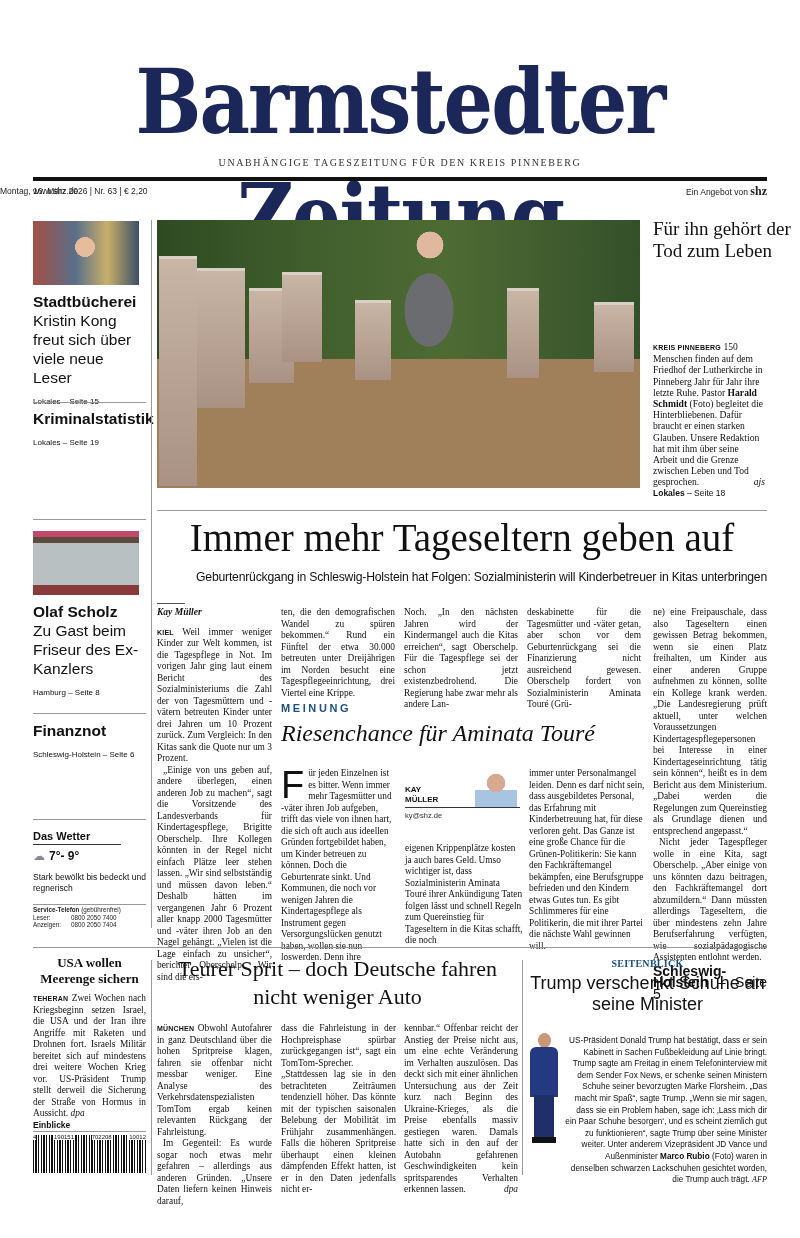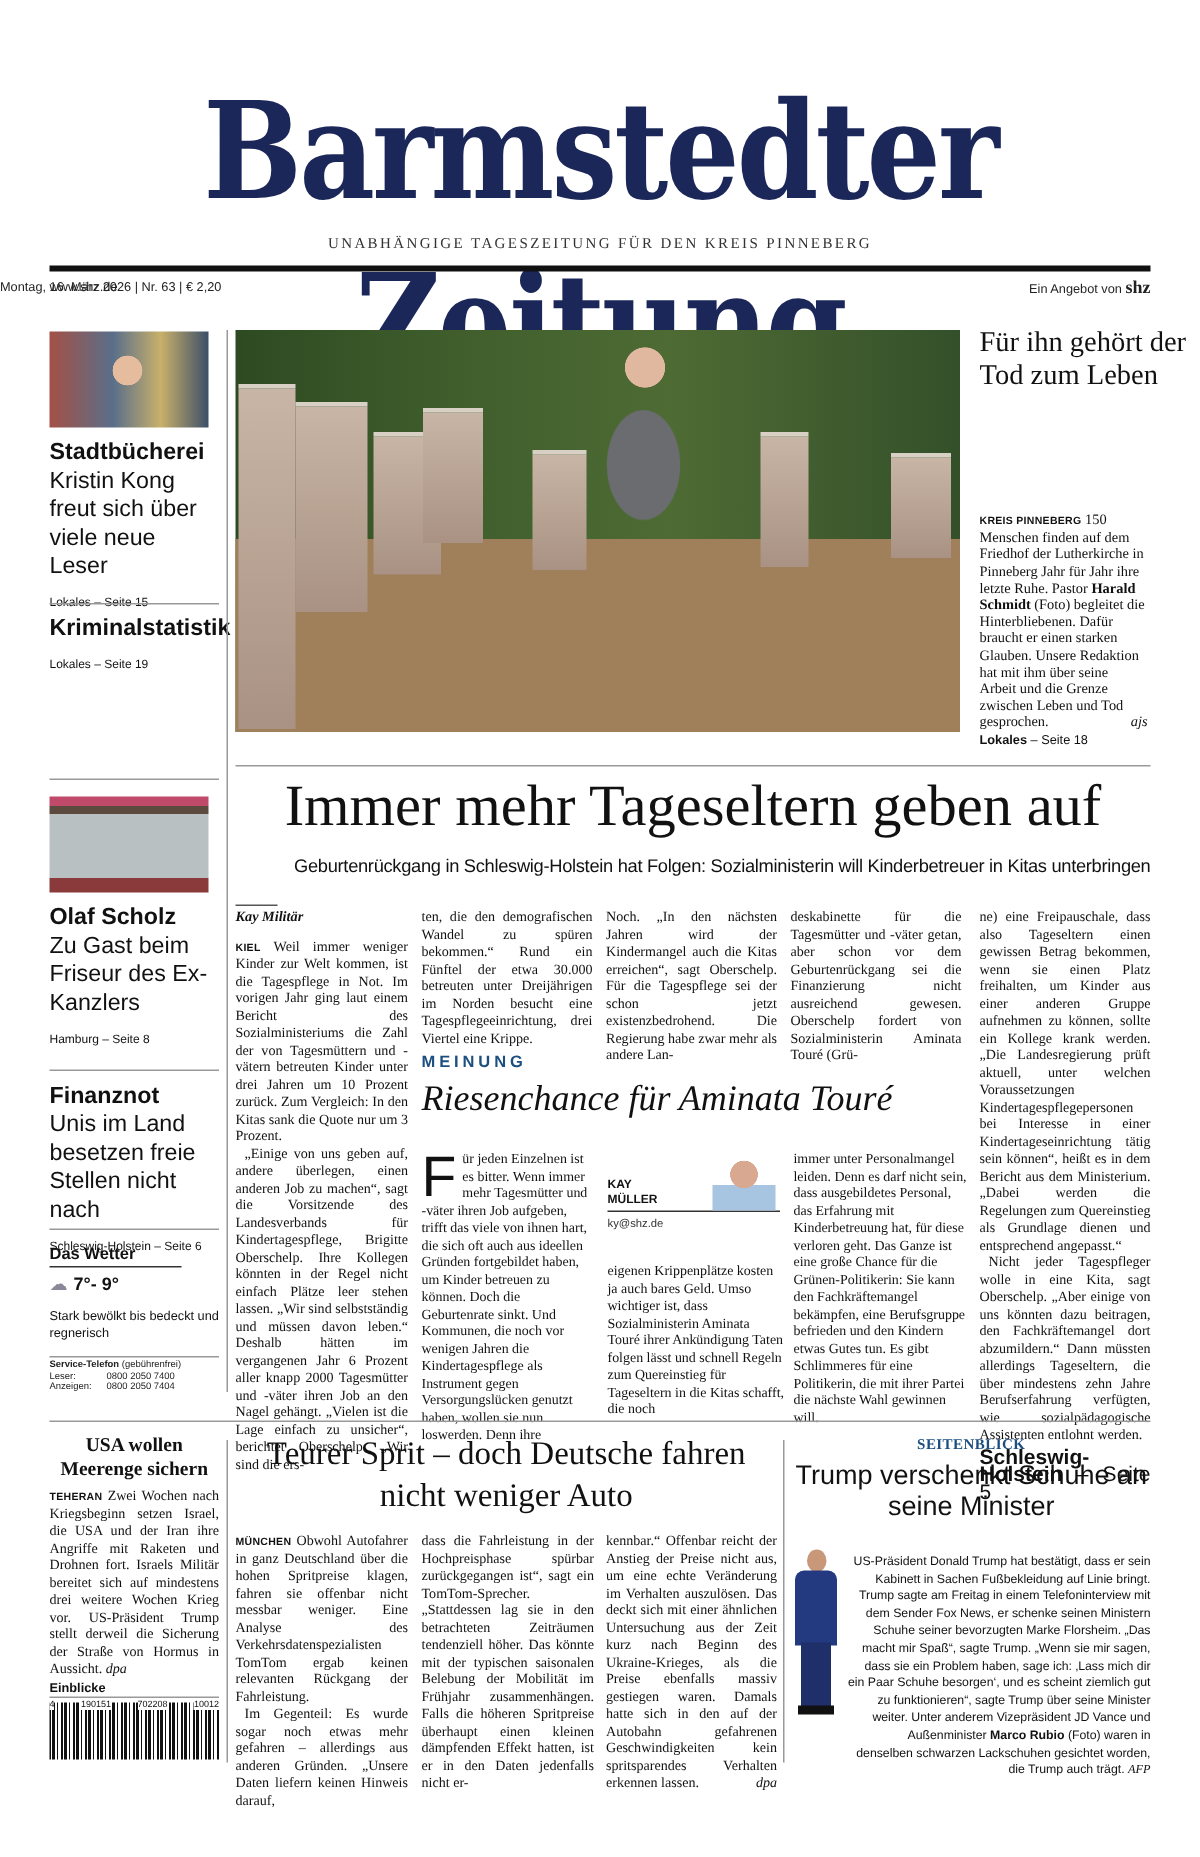--- a/index.html
+++ b/index.html
@@ -104,21 +104,20 @@
 <div class="abs hsep" style="left:33px;top:519px;width:113px;"></div>
 <div class="abs photo" style="left:33px;top:531px;width:106px;height:64px;background:linear-gradient(180deg,#c04a6a 0 10%,#5d4a3e 10% 18%,#b9c0c2 18% 85%,#8a3a3a 85%);"></div>
 <div class="abs leftcol" style="top:602px;">
   <div class="teaser-title sans">Olaf Scholz</div>
   <div class="teaser-body sans">Zu Gast beim Friseur des Ex-Kanzlers</div>
   <div class="teaser-ref sans"><b>Hamburg</b> <span>– Seite 8</span></div>
 </div>
 <div class="abs hsep" style="left:33px;top:713px;width:113px;"></div>
 <div class="abs leftcol" style="top:721px;">
   <div class="teaser-title sans">Finanznot</div>
-  <div class="teaser-body sans">Unis im Land besetzen freie Stellen nicht nach</div>
   <div class="teaser-ref sans"><b>Schleswig-Holstein</b> <span>– Seite 6</span></div>
 </div>
 <div class="abs hsep" style="left:33px;top:819px;width:113px;"></div>
 
 <div class="abs" style="left:33px;top:830px;width:113px;">
   <div class="wetter-title">Das Wetter</div>
   <div style="margin-top:4px;display:flex;align-items:center;gap:4px;">
     <span style="font-size:12px;color:#889;">☁</span>
     <span class="wetter-temp">7°- 9°</span>
   </div>
@@ -155,21 +154,21 @@
   <div class="sans" style="font-size:8.5px;"><b>Lokales</b> <span>– Seite 18</span></div>
 </div>
 
 <div class="abs hsep" style="left:157px;top:510px;width:610px;"></div>
 
 <div class="abs lead-head">Immer mehr Tageseltern geben auf</div>
 <div class="abs lead-sub">Geburtenrückgang in Schleswig-Holstein hat Folgen: Sozialministerin will Kinderbetreuer in Kitas unterbringen</div>
 
 <div class="abs hsep" style="left:157px;top:603px;width:28px;background:#555;"></div>
 <div class="abs col-text" style="left:157px;top:607px;width:115px;">
-  <div class="byline" style="margin-bottom:8px;">Kay Militär</div>
+  <div class="byline" style="margin-bottom:8px;">Kay Müller</div>
   <p><span class="kicker">KIEL</span> <span>Weil immer weniger Kinder zur Welt kommen, ist die Tagespflege in Not. Im vorigen Jahr ging laut einem Bericht des Sozialministeriums die Zahl der von Tagesmüttern und -vätern betreuten Kinder unter drei Jahren um 10 Prozent zurück. Zum Vergleich: In den Kitas sank die Quote nur um 3 Prozent.</span></p>
   <p>„Einige von uns geben auf, andere überlegen, einen anderen Job zu machen“, sagt die Vorsitzende des Landesverbands für Kindertagespflege, Brigitte Oberschelp. Ihre Kollegen könnten in der Regel nicht einfach Plätze leer stehen lassen. „Wir sind selbstständig und müssen davon leben.“ Deshalb hätten im vergangenen Jahr 6 Prozent aller knapp 2000 Tagesmütter und -väter ihren Job an den Nagel gehängt. „Vielen ist die Lage einfach zu unsicher“, berichtet Oberschelp. „Wir sind die ers-</p>
 </div>
 <div class="abs col-text" style="left:281px;top:607px;width:114px;">ten, die den demografischen Wandel zu spüren bekommen.“ Rund ein Fünftel der etwa 30.000 betreuten unter Dreijährigen im Norden besucht eine Tagespflegeeinrichtung, drei Viertel eine Krippe.</div>
 <div class="abs col-text" style="left:404px;top:607px;width:114px;">Noch. „In den nächsten Jahren wird der Kindermangel auch die Kitas erreichen“, sagt Oberschelp. Für die Tagespflege sei der schon jetzt existenzbedrohend. Die Regierung habe zwar mehr als andere Lan-</div>
 <div class="abs col-text" style="left:527px;top:607px;width:114px;">deskabinette für die Tagesmütter und -väter getan, aber schon vor dem Geburtenrückgang sei die Finanzierung nicht ausreichend gewesen. Oberschelp fordert von Sozialministerin Aminata Touré (Grü-</div>
 <div class="abs col-text" style="left:653px;top:607px;width:114px;">
   <p>ne) eine Freipauschale, dass also Tageseltern einen gewissen Betrag bekommen, wenn sie einen Platz freihalten, um Kinder aus einer anderen Gruppe aufnehmen zu können, sollte ein Kollege krank werden. „Die Landesregierung prüft aktuell, unter welchen Voraussetzungen Kindertagespflegepersonen bei Interesse in einer Kindertageseinrichtung tätig sein können“, heißt es in dem Bericht aus dem Ministerium. „Dabei werden die Regelungen zum Quereinstieg als Grundlage dienen und entsprechend angepasst.“</p>
   <p>Nicht jeder Tagespfleger wolle in eine Kita, sagt Oberschelp. „Aber einige von uns könnten dazu beitragen, den Fachkräftemangel dort abzumildern.“ Dann müssten allerdings Tageseltern, die über mindestens zehn Jahre Berufserfahrung verfügten, wie sozialpädagogische Assistenten entlohnt werden.</p>
   <div class="sans" style="font-size:14px;margin-top:2px;"><b>Schleswig-Holstein</b> <span>– Seite 5</span></div>

